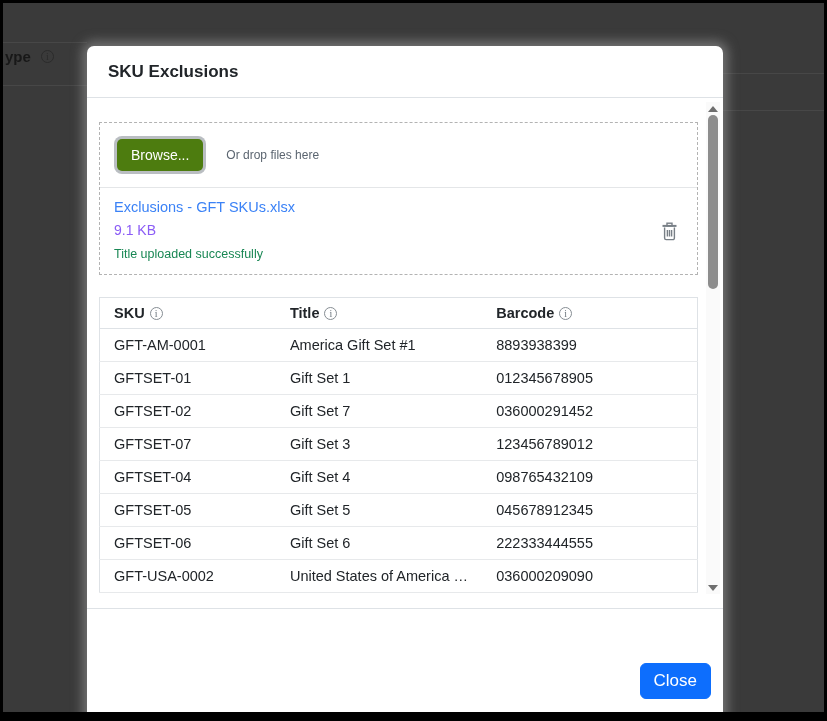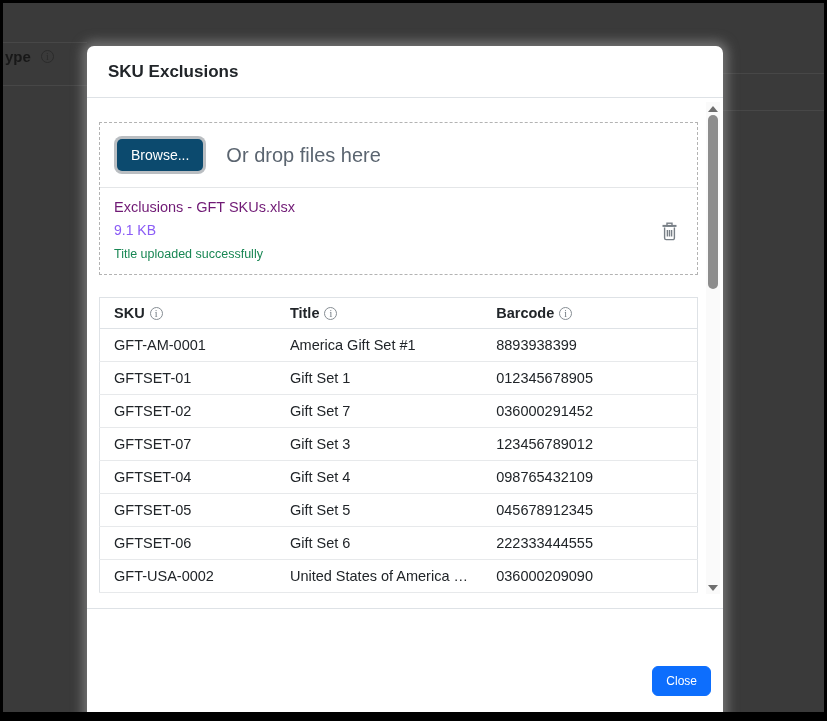--- a/index.html
+++ b/index.html
@@ -49,29 +49,29 @@
     padding: 24px 25px 0 12px;
   }
 
   
   .upload-box { border: 1px dashed #b3b3b3; background: #fff; }
   .browse-row {
     display: flex; align-items: center;
     padding: 12px 13px; border-bottom: 1px solid #e4e6e8;
   }
   .browse-btn {
-    background: #0c4a6e; color: #fff; border: none;
+    background: #4d7c0f; color: #fff; border: none;
     font-family: "Liberation Sans", sans-serif;
     font-size: 14px; padding: 8px 14px; border-radius: 5px;
     box-shadow: 0 0 0 3px #babec2; margin: 4px; cursor: pointer;
   }
-  .drop-hint { margin-left: 19px; font-size: 20px; color: #5b6570; }
+  .drop-hint { margin-left: 19px; font-size: 12px; color: #5b6570; }
 
   .file-row { position: relative; padding: 11px 14px 13px; }
-  .file-name { font-size: 14.5px; color: #701a75; margin-bottom: 7px; }
+  .file-name { font-size: 14.5px; color: #3b82f6; margin-bottom: 7px; }
   .file-size { font-size: 14px; color: #8b5cf6; margin-bottom: 9px; }
   .file-status { font-size: 12.5px; color: #198754; }
   .trash-btn {
     position: absolute; right: 17px; top: 32px;
     background: none; border: none; cursor: pointer; padding: 2px;
   }
 
   
   table.sku-table {
     width: 100%; margin-top: 22px;
@@ -121,21 +121,21 @@
 
   .modal-footer {
     flex: 1 1 auto;
     border-top: 1px solid #dee2e6;
     display: flex; align-items: center; justify-content: flex-end;
     padding: 0 12px;
   }
   .close-btn {
     background: #0d6efd; color: #fff; border: 1px solid #0d6efd;
     font-family: "Liberation Sans", sans-serif;
-    font-size: 12px; padding: 7px 13px; border-radius: 6px; cursor: pointer;
+    font-size: 17px; padding: 7px 13px; border-radius: 6px; cursor: pointer;
   }
 </style>
 </head>
 <body>
 
 <div class="backdrop-line bl-1"></div>
 <div class="backdrop-line bl-2"></div>
 <div class="backdrop-line bl-3"></div>
 <div class="backdrop-line bl-4"></div>
 <div class="backdrop-header">

